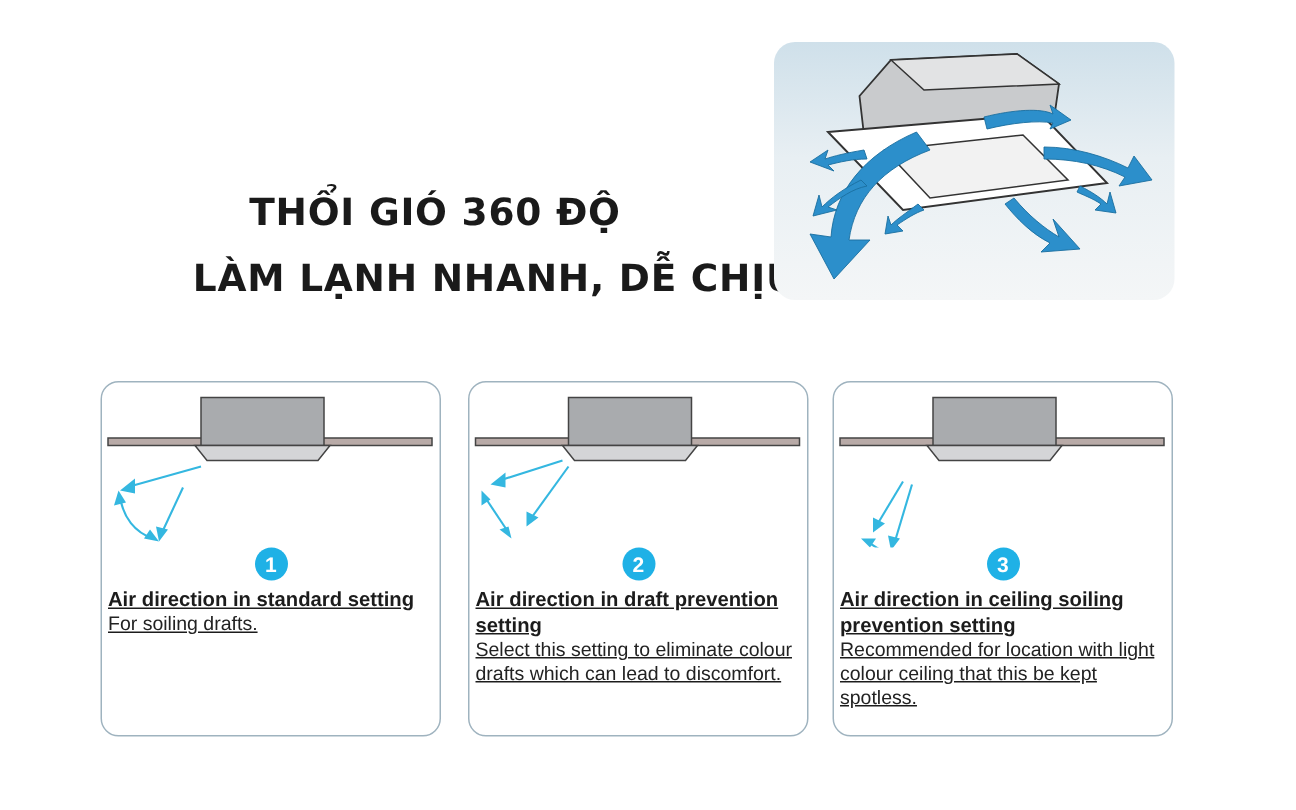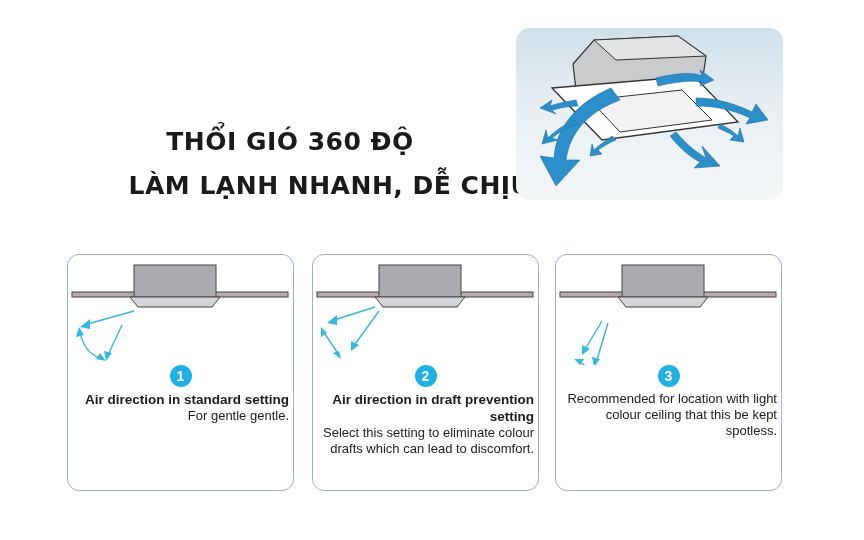--- a/index.html
+++ b/index.html
@@ -6,21 +6,21 @@
   body { width:864px; height:540px; background:#ffffff; position:relative; overflow:hidden; font-family:"Liberation Sans", sans-serif; }
   .headline { position:absolute; left:0; top:120px; width:580px; text-align:center; }
   .headline .line { display:block; font-family:"DejaVu Sans", sans-serif; font-weight:bold; color:#1a1a1a; font-size:25px; letter-spacing:0.5px; line-height:44px; }
   .headline .line1 { }
   .headline .line2 { padding-left:80px; }
   .hero { position:absolute; left:516px; top:28px; width:267px; height:172px; border-radius:14px; background:linear-gradient(180deg,#cfe0ea 0%,#e8eff3 45%,#f4f6f7 100%); overflow:hidden; }
   .hero svg { position:absolute; left:0; top:0; }
   .card { position:absolute; top:254px; width:227px; height:237px; border:1.5px solid #9fb3bf; border-radius:12px; background:#fff; box-sizing:border-box; }
   .card svg.diagram { position:absolute; left:0; top:0; }
   .badge { position:absolute; left:50%; top:110px; transform:translateX(-50%); width:22px; height:22px; border-radius:50%; background:#1fb1e6; color:#fff; font-weight:bold; font-size:14px; text-align:center; line-height:22px; font-family:"Liberation Sans", sans-serif; }
-  .card .title { position:absolute; left:4px; right:4px; top:136px; text-align:right; font-weight:bold; font-size:13.5px; color:#1c1c1c; line-height:17px; }
+  .card .title { position:absolute; left:4px; right:4px; top:136px; text-align:left; font-weight:bold; font-size:13.5px; color:#1c1c1c; line-height:17px;text-decoration:underline; }
   .card .desc { display:block; font-weight:normal; font-size:13px; color:#222; line-height:16px; }
 </style>
 </head>
 <body>
 
 <div class="headline">
   <span class="line line1">THỔI GIÓ 360 ĐỘ</span>
   <span class="line line2">LÀM LẠNH NHANH, DỄ CHỊU</span>
 </div>
 
@@ -59,21 +59,21 @@
     <g fill="#34b7e0">
       <polygon points="12,72 22,64 22,74"></polygon>
       <polygon points="38,106 36,96 44,98"></polygon>
       <polygon points="11,72 8,82 16,80"></polygon>
       <polygon points="38,106 28,104 32,98"></polygon>
     </g>
   </svg>
   <div class="badge">1</div>
   <div class="title">
     <span>Air direction in standard setting</span>
-    <span class="desc">For gentle gentle.</span>
+    <span class="desc">For soiling drafts.</span>
   </div>
 </div>
 
 <div class="card" style="left:312px;">
   <svg class="diagram" width="227" height="110" viewBox="0 0 227 110">
     <rect x="4" y="37" width="216" height="5" fill="#b8aaa7" stroke="#444" stroke-width="1"></rect>
     <rect x="66" y="10" width="82" height="32" fill="#a9abae" stroke="#444" stroke-width="1"></rect>
     <polygon points="62,42 152,42 144,52 70,52" fill="#d4d5d7" stroke="#444" stroke-width="1"></polygon>
     <g stroke="#34b7e0" stroke-width="1.4" fill="none">
       <line x1="62" y1="52" x2="18" y2="66"></line>
@@ -106,15 +106,16 @@
     </g>
     <g fill="#34b7e0">
       <polygon points="26,100 26,90 34,94"></polygon>
       <polygon points="38,112 36,102 44,104"></polygon>
       <polygon points="18,104 28,104 24,110"></polygon>
       <polygon points="48,122 38,122 42,116"></polygon>
     </g>
   </svg>
   <div class="badge">3</div>
   <div class="title">
+    <span>Air direction in ceiling soiling prevention setting</span>
     <span class="desc">Recommended for location with light colour ceiling that this be kept spotless.</span>
   </div>
 </div>
 
 </body></html>

